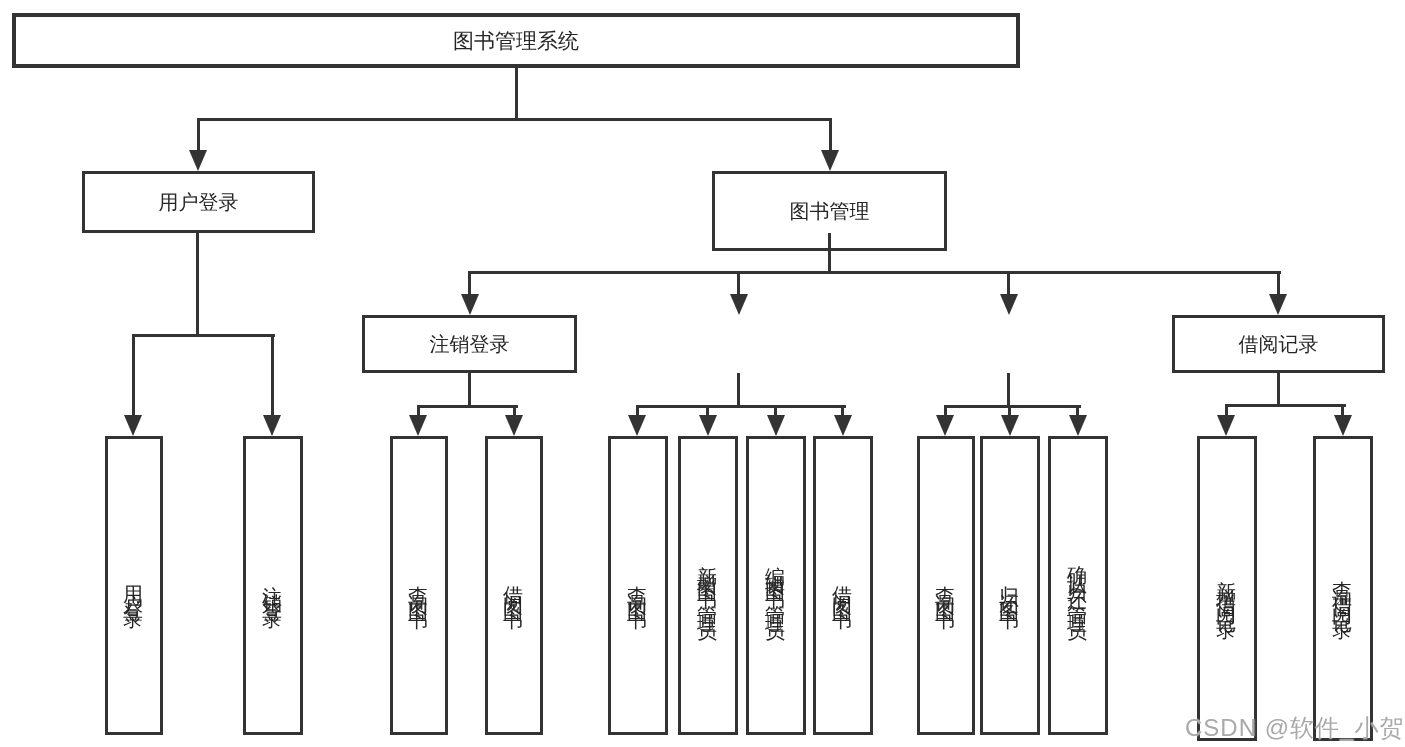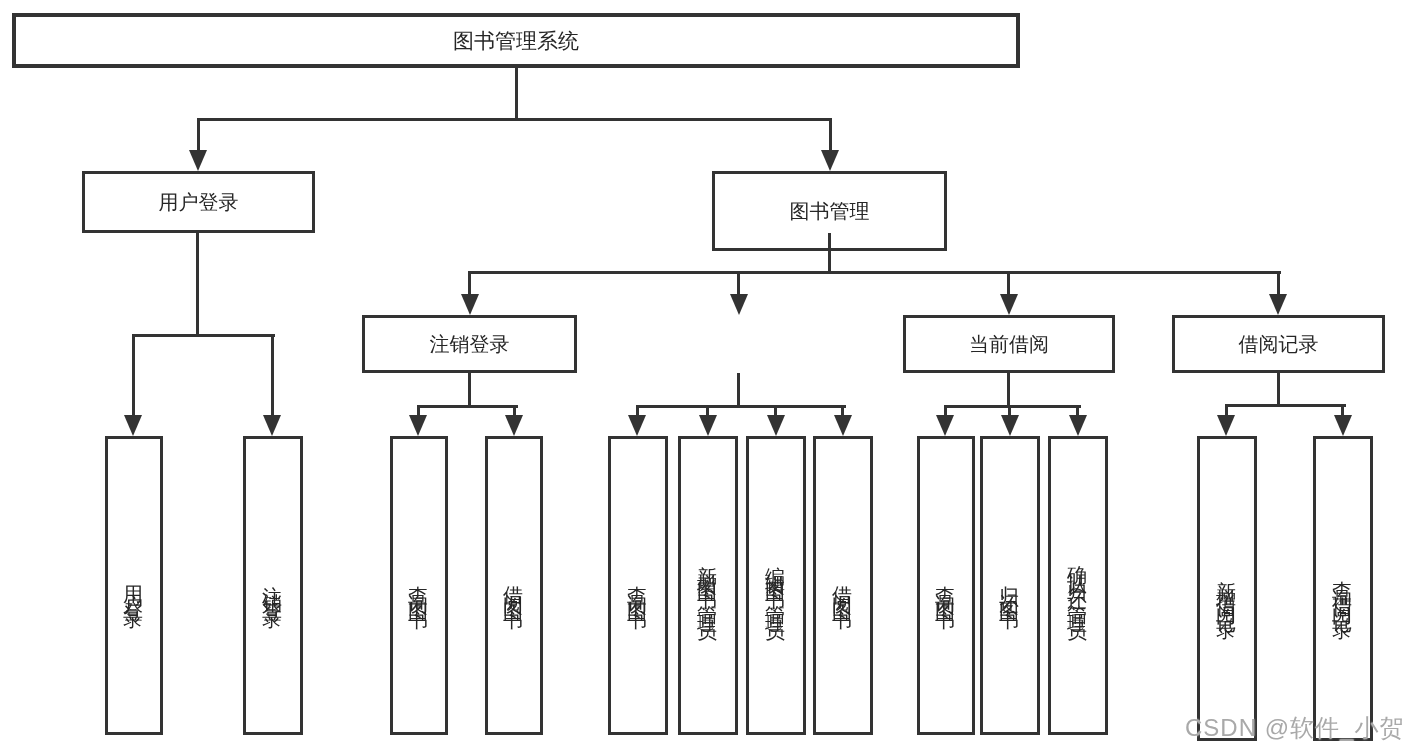--- a/index.html
+++ b/index.html
@@ -69,23 +69,20 @@
   <div class="arr" style="left:461px;top:294px;"></div>
   <div class="line vline" style="left:737px;top:271px;height:26px;"></div>
   <div class="arr" style="left:730px;top:294px;"></div>
   <div class="line vline" style="left:1007px;top:271px;height:26px;"></div>
   <div class="arr" style="left:1000px;top:294px;"></div>
   <div class="line vline" style="left:1277px;top:271px;height:26px;"></div>
   <div class="arr" style="left:1269px;top:294px;"></div>
 
   <div class="box" style="left:362px;top:315px;width:215px;height:58px;">
     <span>注销登录</span>
-  </div>
-  <div class="box" style="left:903px;top:315px;width:212px;height:58px;">
-    <span>当前借阅</span>
   </div>
   <div class="box" style="left:1172px;top:315px;width:213px;height:58px;">
     <span>借阅记录</span>
   </div>
 
   <div class="line vline" style="left:468px;top:373px;height:35px;"></div>
   <div class="line hline" style="left:417px;top:405px;width:101px;"></div>
   <div class="line vline" style="left:417px;top:405px;height:12px;"></div>
   <div class="arr" style="left:409px;top:415px;"></div>
   <div class="line vline" style="left:513px;top:405px;height:12px;"></div>

